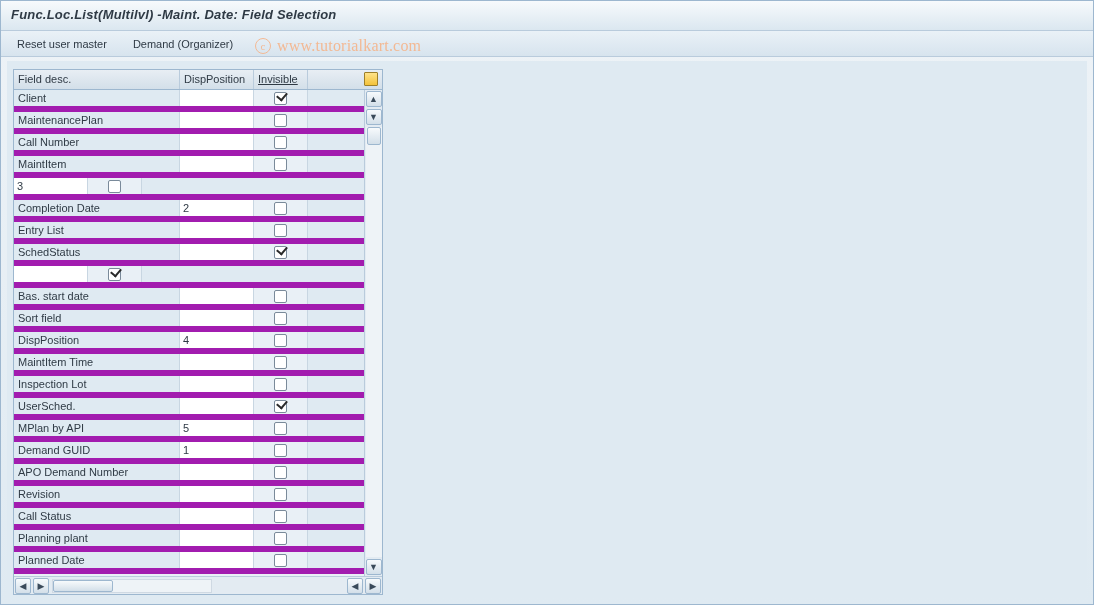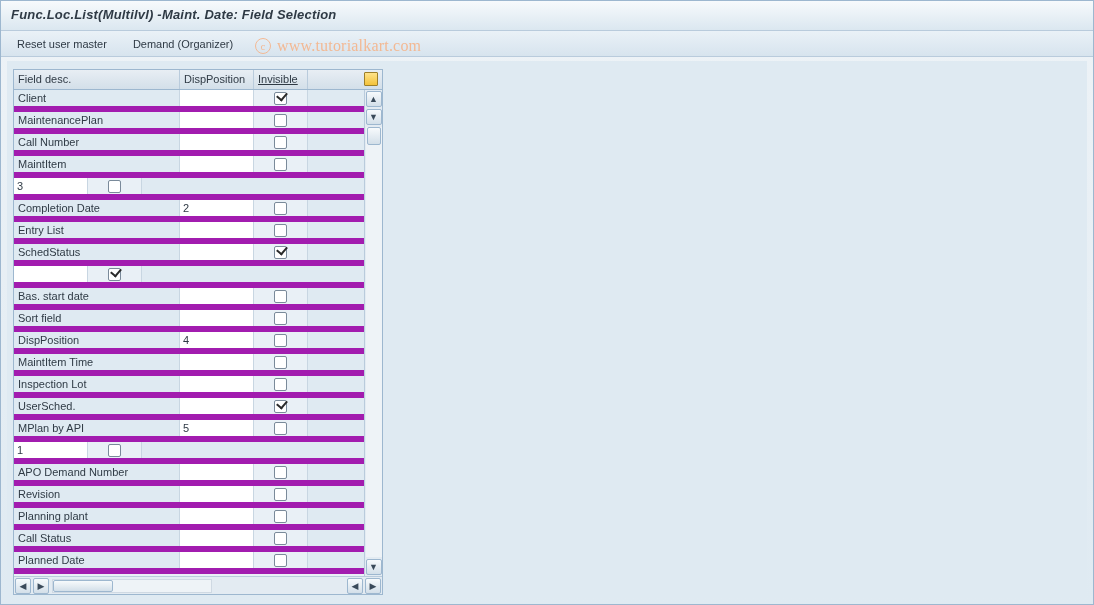--- a/index.html
+++ b/index.html
@@ -443,20 +443,21 @@
               <div class="cell desc">MPlan by API</div>
               <div class="cell pos">
                 <input class="pos-input" value="5" style="">
               </div>
               <div class="cell inv">
                 <div class="chk"></div>
               </div>
               <div class="filler"></div>
             </div>
             <div class="row">
+              <div class="cell desc">Demand GUID</div>
               <div class="cell pos">
                 <input class="pos-input" value="1" style="">
               </div>
               <div class="cell inv">
                 <div class="chk"></div>
               </div>
               <div class="filler"></div>
             </div>
             <div class="row">
               <div class="cell desc">APO Demand Number</div>
@@ -472,31 +473,31 @@
               <div class="cell desc">Revision</div>
               <div class="cell pos">
                 <input class="pos-input" style="">
               </div>
               <div class="cell inv">
                 <div class="chk"></div>
               </div>
               <div class="filler"></div>
             </div>
             <div class="row">
+              <div class="cell desc">Call Status</div>
+              <div class="cell pos">
+                <input class="pos-input" style="">
+              </div>
+              <div class="cell inv">
+                <div class="chk"></div>
+              </div>
+              <div class="filler"></div>
+            </div>
+            <div class="row">
               <div class="cell desc">Planning plant</div>
-              <div class="cell pos">
-                <input class="pos-input" style="">
-              </div>
-              <div class="cell inv">
-                <div class="chk"></div>
-              </div>
-              <div class="filler"></div>
-            </div>
-            <div class="row">
-              <div class="cell desc">Call Status</div>
               <div class="cell pos">
                 <input class="pos-input" style="">
               </div>
               <div class="cell inv">
                 <div class="chk"></div>
               </div>
               <div class="filler"></div>
             </div>
             <div class="row">
               <div class="cell desc">Planned Date</div>

